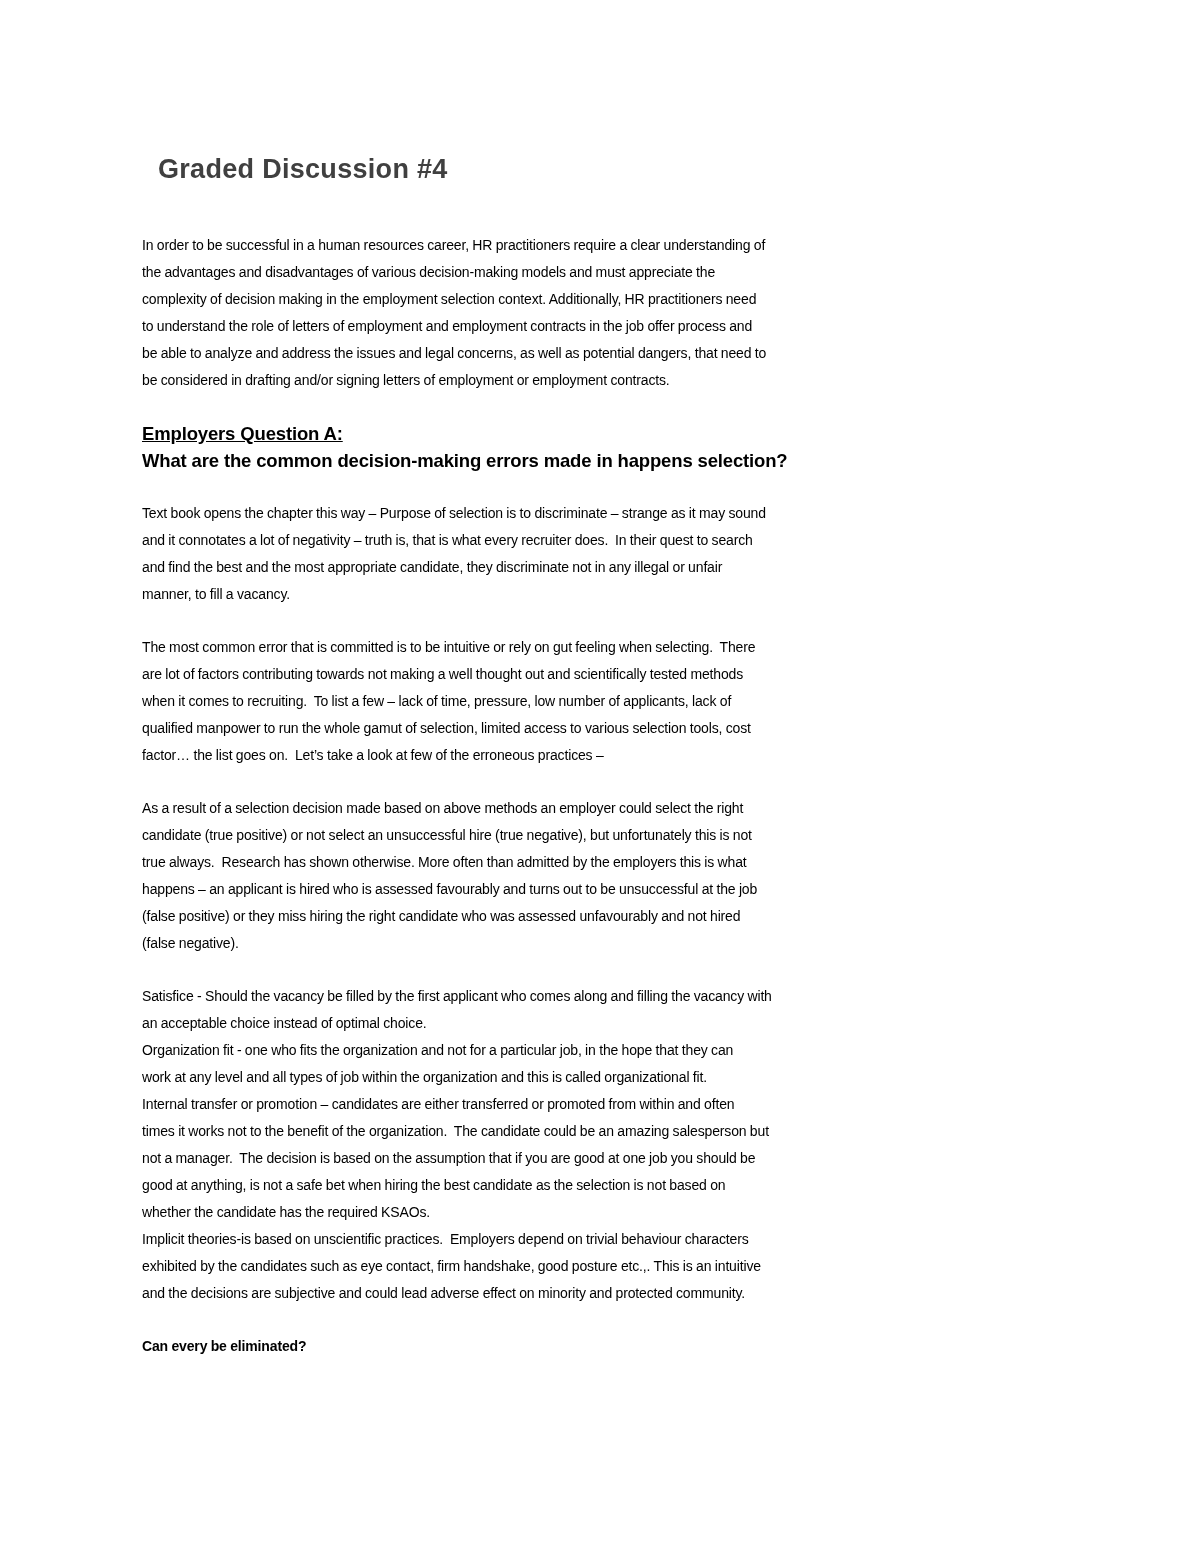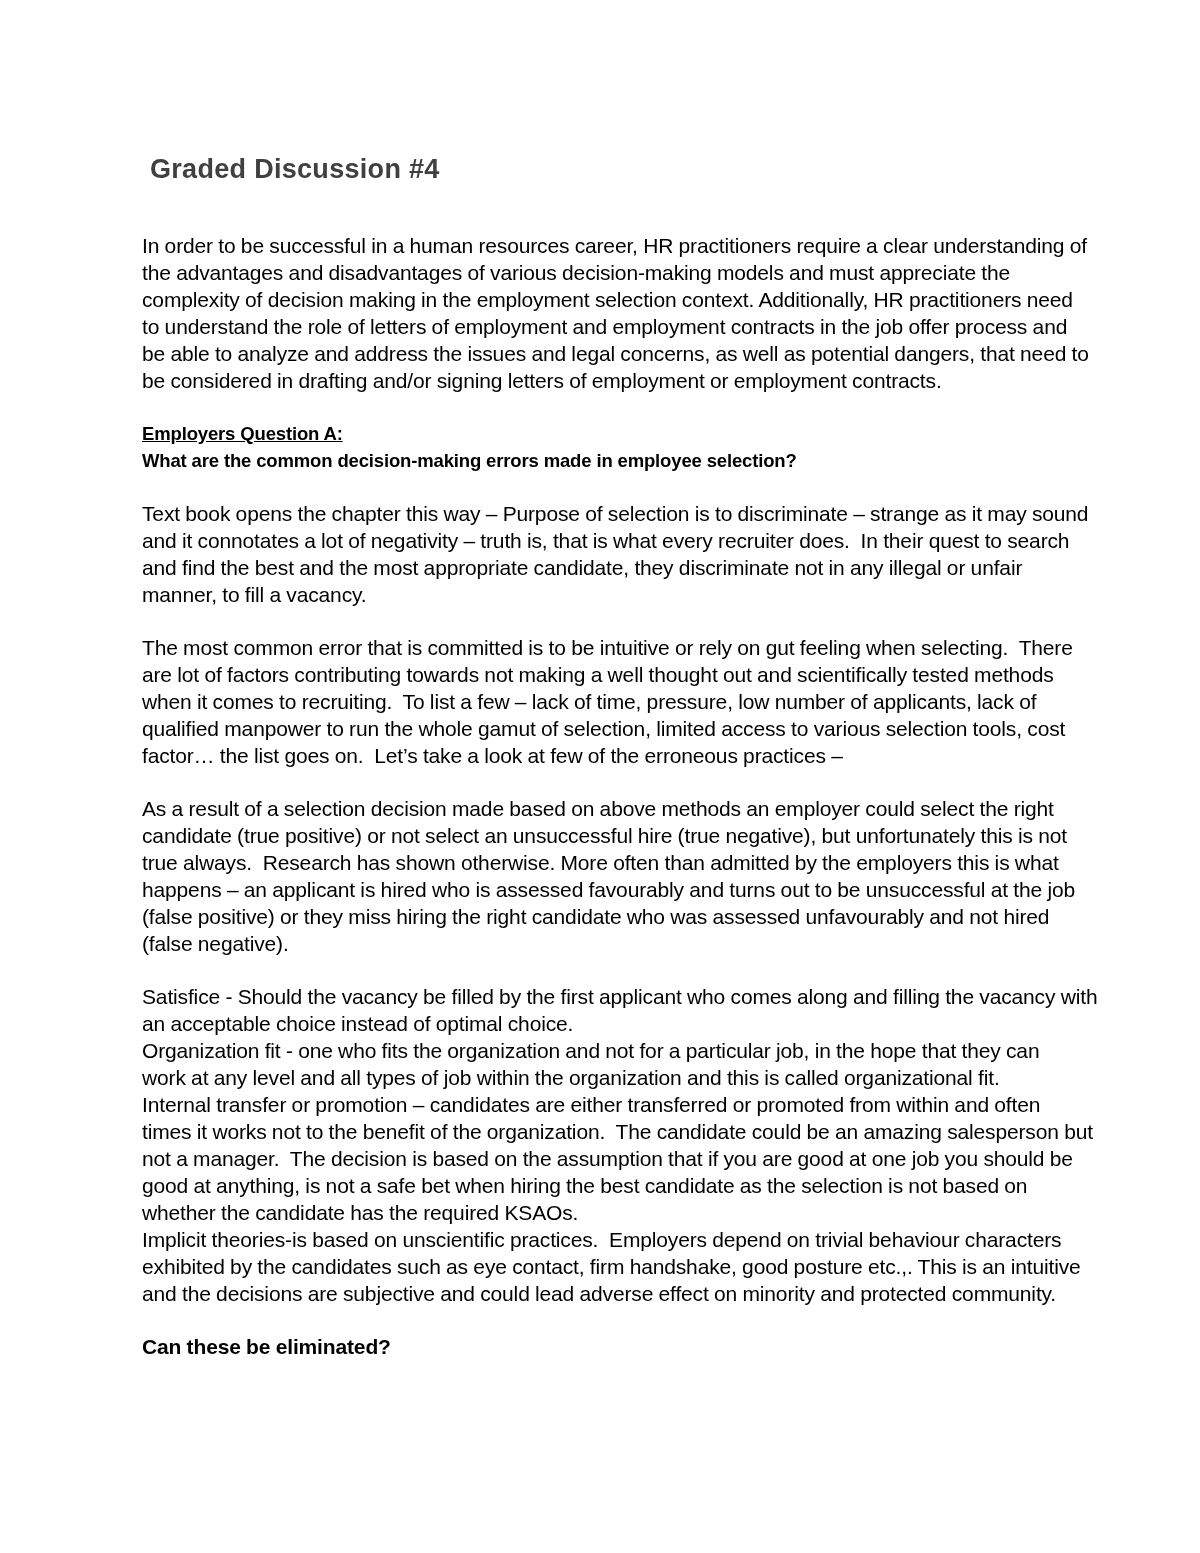--- a/index.html
+++ b/index.html
@@ -19,25 +19,25 @@
     width: 1200px;
     min-height: 1553px;
     padding: 153px 55px 40px 142px;
     background: #ffffff;
   }
   .doc-title {
     font-size: 27px;
     font-weight: 700;
     color: #404040;
     letter-spacing: 0.3px;
-    margin: 0 0 46px 8px;
+    margin: 0 0 46px 16px;
     line-height: 33px;
   }
   .para {
-    font-size: 21px;
+    font-size: 14px;
     line-height: 27px;
     letter-spacing: -0.15px;
     white-space: pre-wrap;
     margin: 0 0 26px 0;
     word-spacing: -0.3px;
   }
   .q-block {
     margin: 0 0 26px 0;
   }
   .q-heading {
@@ -68,21 +68,21 @@
 
   <p class="para">In order to be successful in a human resources career, HR practitioners require a clear understanding of
 the advantages and disadvantages of various decision-making models and must appreciate the
 complexity of decision making in the employment selection context. Additionally, HR practitioners need
 to understand the role of letters of employment and employment contracts in the job offer process and
 be able to analyze and address the issues and legal concerns, as well as potential dangers, that need to
 be considered in drafting and/or signing letters of employment or employment contracts.</p>
 
   <div class="q-block">
     <div class="q-heading">Employers Question A:</div>
-    <div class="q-text">What are the common decision-making errors made in employee selection?</div>
+    <div class="q-text">What are the common decision-making errors made in happens selection?</div>
   </div>
 
   <p class="para">Text book opens the chapter this way – Purpose of selection is to discriminate – strange as it may sound
 and it connotates a lot of negativity – truth is, that is what every recruiter does.  In their quest to search
 and find the best and the most appropriate candidate, they discriminate not in any illegal or unfair
 manner, to fill a vacancy.</p>
 
   <p class="para">The most common error that is committed is to be intuitive or rely on gut feeling when selecting.  There
 are lot of factors contributing towards not making a well thought out and scientifically tested methods
 when it comes to recruiting.  To list a few – lack of time, pressure, low number of applicants, lack of
@@ -102,15 +102,15 @@
 work at any level and all types of job within the organization and this is called organizational fit.
 Internal transfer or promotion – candidates are either transferred or promoted from within and often
 times it works not to the benefit of the organization.  The candidate could be an amazing salesperson but
 not a manager.  The decision is based on the assumption that if you are good at one job you should be
 good at anything, is not a safe bet when hiring the best candidate as the selection is not based on
 whether the candidate has the required KSAOs.
 Implicit theories-is based on unscientific practices.  Employers depend on trivial behaviour characters
 exhibited by the candidates such as eye contact, firm handshake, good posture etc.,. This is an intuitive
 and the decisions are subjective and could lead adverse effect on minority and protected community.</p>
 
-  <p class="para closing">Can these be eliminated?</p>
+  <p class="para closing">Can every be eliminated?</p>
 
 </div>
 
 </body></html>

